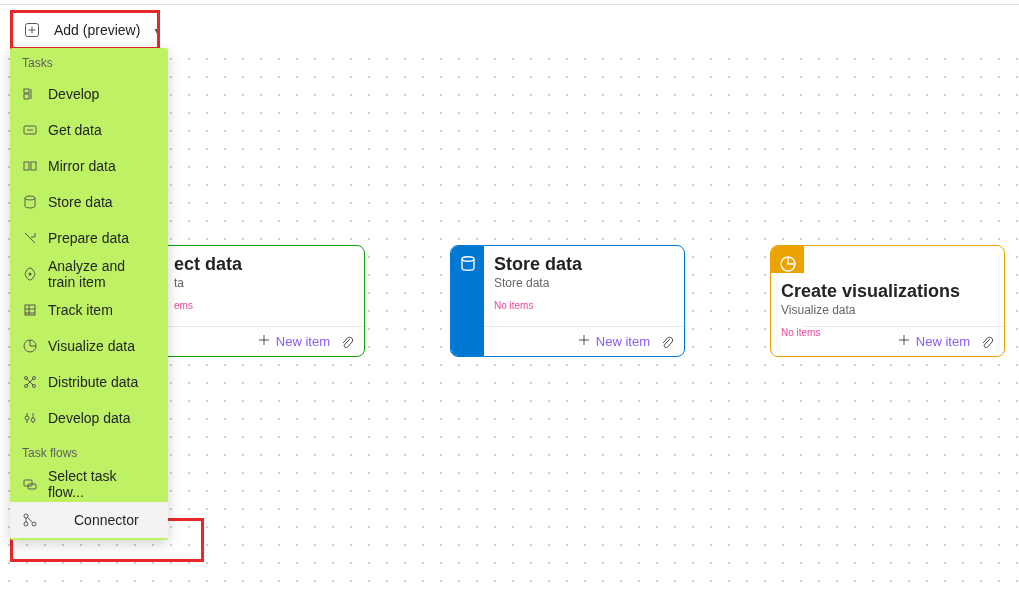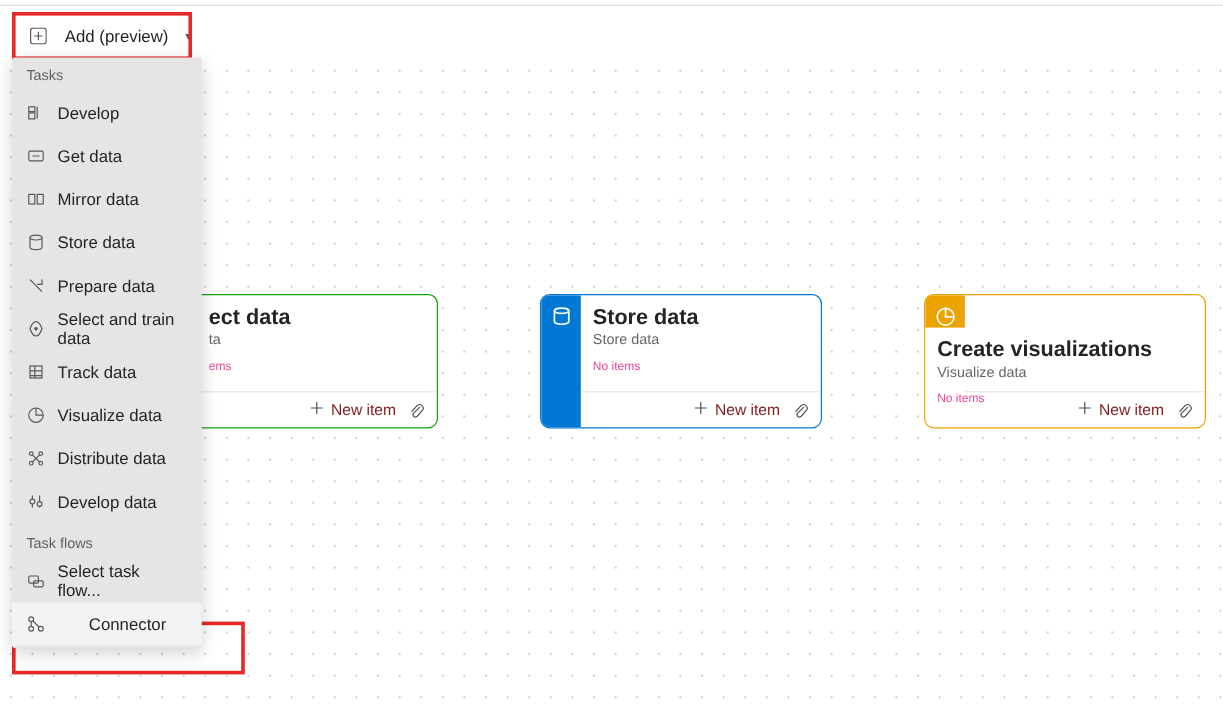--- a/index.html
+++ b/index.html
@@ -53,21 +53,21 @@
     pointer-events: none;
     z-index: 20;
   }
   .hl-top { top: 10px; left: 10px; width: 150px; height: 40px; }
   .hl-bottom { top: 518px; left: 10px; width: 194px; height: 44px; }
   
   .dropdown {
     position: absolute;
     top: 48px; left: 10px;
     width: 158px;
-    background: #e5e5e5;
+    background: #bef264;
     box-shadow: 0 4px 14px rgba(0,0,0,0.18);
     border-radius: 2px;
     z-index: 10;
     padding: 4px 0 2px 0;
   }
   .dd-group-label {
     font-size: 12px;
     color: #606060;
     padding: 4px 12px 6px 12px;
   }
@@ -122,21 +122,21 @@
     height: 30px;
     border-top: 1px solid #e6e6e6;
     display: flex;
     align-items: center;
     justify-content: flex-end;
     gap: 8px;
     padding-right: 8px;
   }
   .new-item-btn {
     display: flex; align-items: center; gap: 6px;
-    font-size: 13px; color: #7f1d1d;
+    font-size: 13px; color: #8b5cf6;
     background: transparent; border: none; cursor: pointer;
   }
   .attach-btn {
     width: 18px; height: 18px;
     display: flex; align-items: center; justify-content: center;
     background: transparent; border: none; cursor: pointer;
     color: #4d4d4d;
   }
   .card-green  { border-color: #13a10e; } .card-green  .card-accent { background: #13a10e; }
   .card-blue   { border-color: #0078d4; } .card-blue   .card-accent { background: #0078d4; }
@@ -216,30 +216,30 @@
     </span>
     <span>Prepare data</span>
   </div>
   <div class="dd-item">
     <span class="dd-icon">
       <svg width="16" height="16" viewBox="0 0 16 16">
           <path d="M8 2c3 0 5 6 5 6s-2 6-5 6-5-6-5-6 2-6 5-6z" fill="none" stroke="#595959"></path>
           <circle cx="8" cy="8" r="1.5" fill="#595959"></circle>
         </svg>
     </span>
-    <span>Select and train data</span>
+    <span>Analyze and train item</span>
   </div>
   <div class="dd-item">
     <span class="dd-icon">
       <svg width="16" height="16" viewBox="0 0 16 16">
           <rect x="3" y="3" width="10" height="10" fill="none" stroke="#595959"></rect>
           <path d="M3 7h10M3 11h10M7 3v10" stroke="#595959"></path>
         </svg>
     </span>
-    <span>Track data</span>
+    <span>Track item</span>
   </div>
   <div class="dd-item">
     <span class="dd-icon">
       <svg width="16" height="16" viewBox="0 0 16 16">
           <circle cx="8" cy="8" r="6" fill="none" stroke="#595959"></circle>
           <path d="M8 2v6h6" stroke="#595959" fill="none"></path>
         </svg>
     </span>
     <span>Visualize data</span>
   </div>

